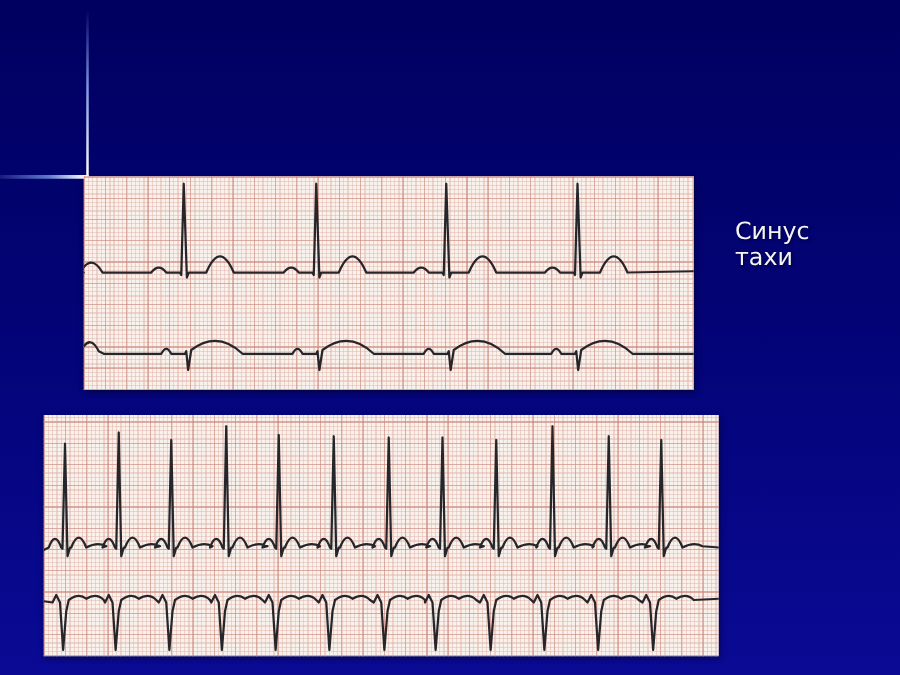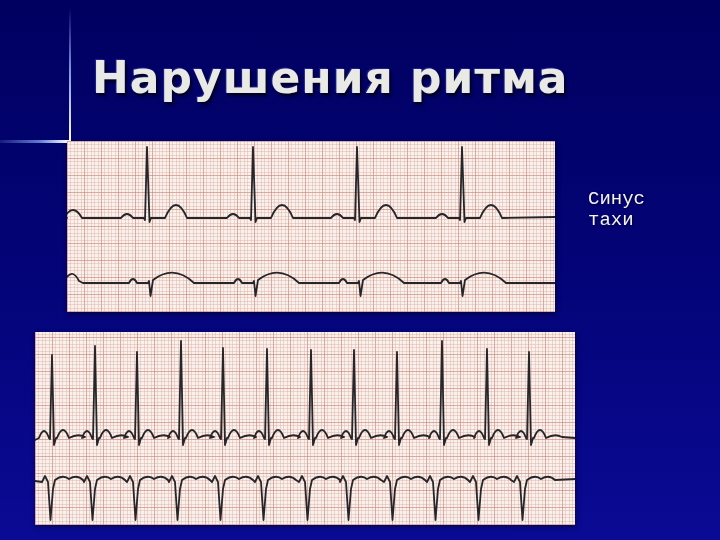--- a/index.html
+++ b/index.html
@@ -23,42 +23,41 @@
     font-size:44px;font-weight:bold;letter-spacing:1px;
     color:#e9e9e6;
     text-shadow:2px 3px 3px rgba(0,0,0,0.65), -1px -1px 1px rgba(130,150,255,0.25);
     white-space:nowrap;
   }
   .annotation{
     position:absolute;left:588px;width:84px;
     font-size:19px;line-height:21px;color:#f4f4f4;
     text-shadow:1px 1px 2px rgba(0,0,0,0.5);
   }
-  .annotation.tachy{top:189px;font-family:Liberation Mono, monospace;}
+  .annotation.tachy{top:175px;}
   .annotation.brady{top:276px;}
   .ecg-paper{
     position:absolute;
     background-color:#f8f1ec;
     background-image:
       repeating-linear-gradient(0deg, rgba(203,130,118,0.50) 0 1px, transparent 1px 17px),
       repeating-linear-gradient(90deg, rgba(203,130,118,0.50) 0 1px, transparent 1px 17px),
       repeating-linear-gradient(0deg, rgba(222,176,166,0.45) 0 1px, transparent 1px 3.4px),
       repeating-linear-gradient(90deg, rgba(222,176,166,0.45) 0 1px, transparent 1px 3.4px);
     box-shadow:1px 2px 5px rgba(0,0,0,0.45);
   }
   .ecg-paper svg{position:absolute;left:0;top:0;display:block;}
 </style>
 </head>
 <body>
 
 <div class="slide">
   <div class="v-line"></div>
   <div class="h-line"></div>
 
-  <div class="title">Нарушения ритма</div>
 
   <div class="annotation tachy">Синус тахи</div>
 
   <div class="ecg-paper" style="left: 67px; top: 141px; width: 488px; height: 171px;">
       <svg width="488" height="171" viewBox="0 0 488 171">
         <path d="M0 77 L-3 77 Q6 61 15 77 L54 77 Q60 69 66 77 L77 77 L78 79 L80 6 L82.5 81 L84 77 L98 77 Q109 51 120 77 L160 77 Q166 69 172 77 L183 77 L184 79 L186 6 L188.5 81 L190 77 L204 77 Q215 51 226 77 L264 77 Q270 69 276 77 L287 77 L288 79 L290 6 L292.5 81 L294 77 L308 77 Q319 51 330 77 L369 77 Q375 69 381 77 L392 77 L393 79 L395 6 L397.5 81 L399 77 L413 77 Q424 51 435 77 L488 76" fill="none" stroke="#26262a" stroke-width="1.8" stroke-linejoin="round" stroke-linecap="round"></path>
         <path d="M0 136 Q6 128 12 140 L16 142 L62 142 Q66 134 70 142 L81 142 L82 140 L83.5 155 L86 139 Q107 123 127 142 L167 142 Q171 134 175 142 L186 142 L187 140 L188.5 155 L191 139 Q212 123 232 142 L272 142 Q276 134 280 142 L291 142 L292 140 L293.5 155 L296 139 Q317 123 337 142 L374 142 Q378 134 382 142 L393 142 L394 140 L395.5 155 L398 139 Q419 123 439 142 L488 142" fill="none" stroke="#26262a" stroke-width="1.8" stroke-linejoin="round" stroke-linecap="round"></path>
       </svg>
     </div>
   <div class="ecg-paper" style="left: 35px; top: 332px; width: 540px; height: 193px;">

